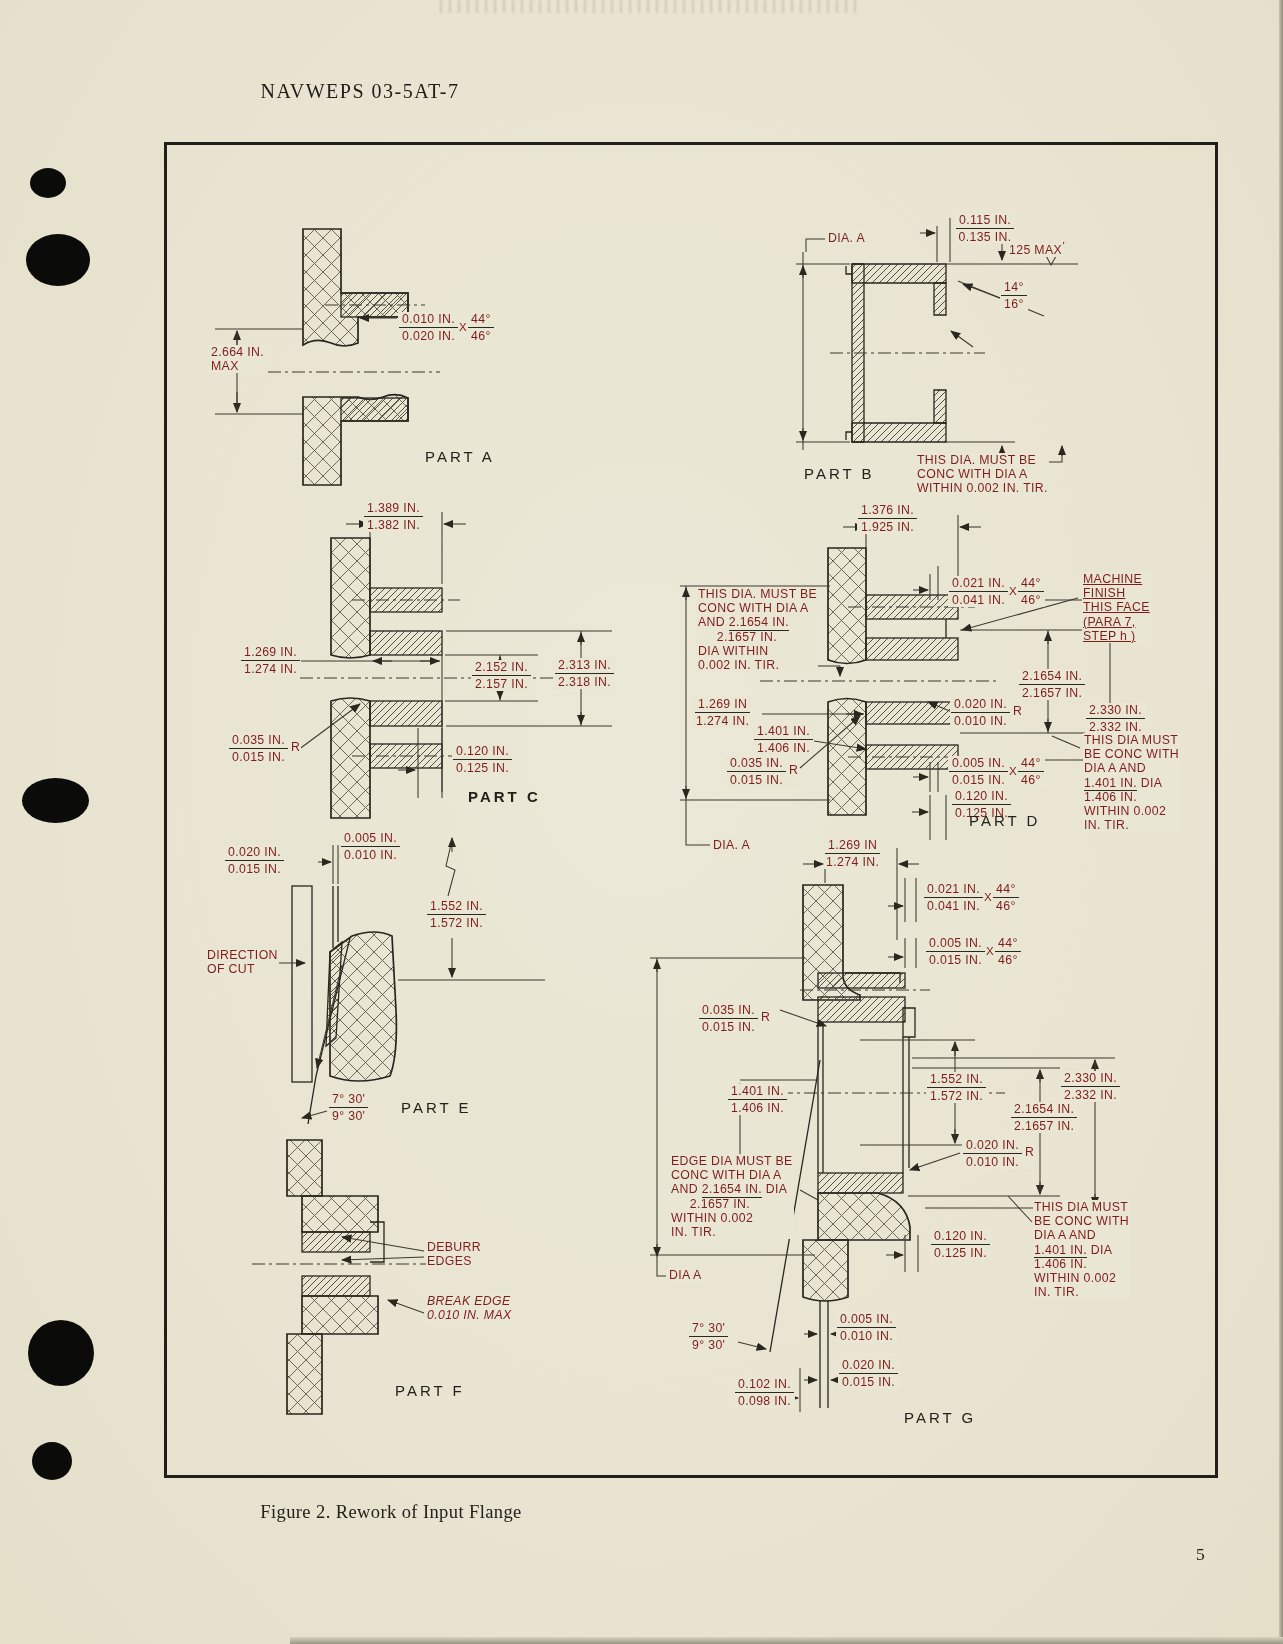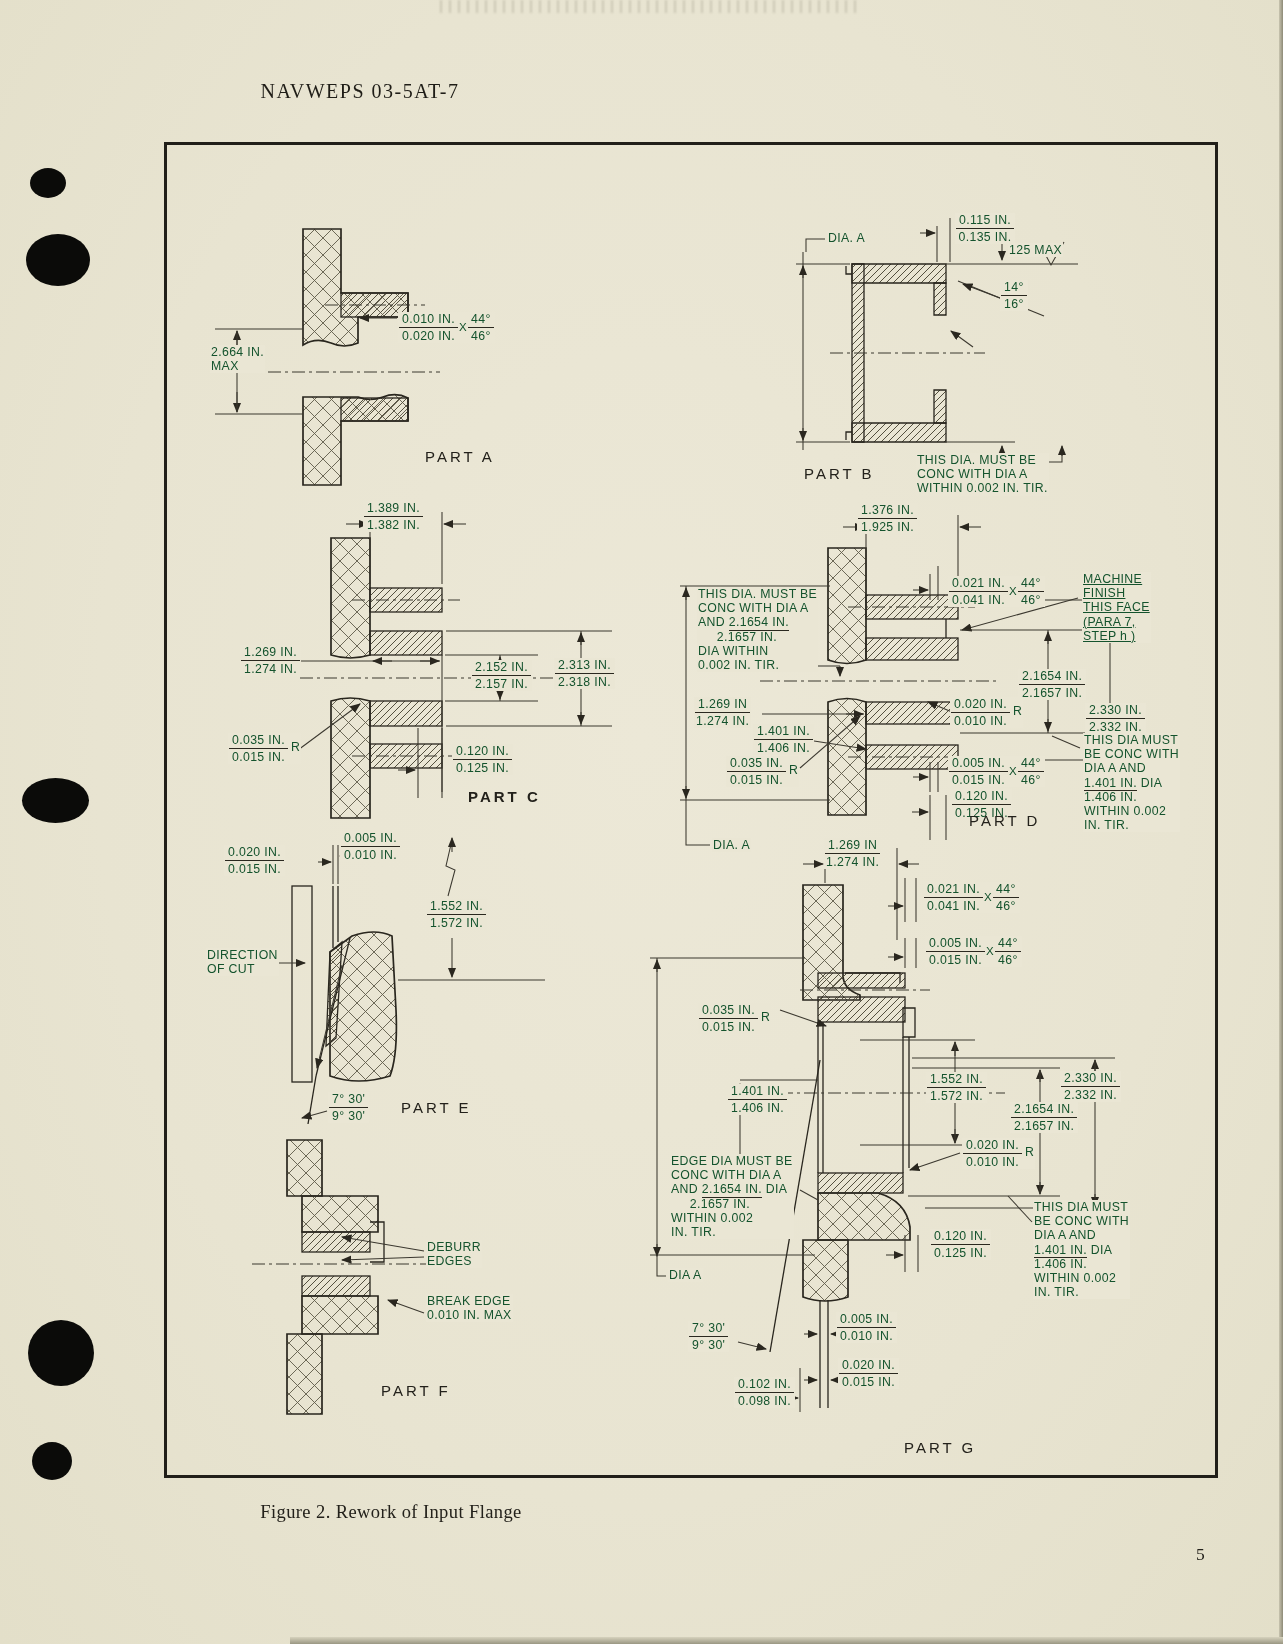--- a/index.html
+++ b/index.html
@@ -18,21 +18,21 @@
   .hdr{position:absolute;top:80px;left:0;width:1360px;text-align:center;
     font-family:"Liberation Serif",serif;font-size:20px;letter-spacing:1.5px;color:#1f1d17;}
   .hdr-inner{display:inline-block;transform:translateX(-320px);} 
   .figure-border{position:absolute;left:164px;top:142px;width:1048px;height:1330px;border:3px solid #211f19;}
   .caption{position:absolute;top:1502px;left:0;width:1382px;text-align:center;
     font-family:"Liberation Serif",serif;font-size:18.5px;color:#23211b;letter-spacing:.4px;}
   .caption-inner{display:inline-block;transform:translateX(-300px);}
   .pagenum{position:absolute;left:1196px;top:1544px;font-family:"Liberation Serif",serif;font-size:17.5px;color:#23211b;}
   svg.draw{position:absolute;left:0;top:0;}
   #labels{position:absolute;left:0;top:0;width:1283px;height:1644px;pointer-events:none;}
-  .lbl{position:absolute;white-space:nowrap;font-size:12.3px;letter-spacing:.35px;color:#14532d;
+  .lbl{position:absolute;white-space:nowrap;font-size:12.3px;letter-spacing:.35px;color:#7f1d1d;
     background:#eae6d4;line-height:14.2px;padding:0 1px;}
   .lbl.part-title{font-size:15px;letter-spacing:3px;background:transparent;color:#23211b;}
   .frac{display:inline-block;text-align:center;vertical-align:top;}
   .ftop{border-bottom:1.5px solid #2a281f;padding:0 3px 1px 3px;display:block;}
   .fbot{display:block;padding-top:1px;}
   .xsep{display:inline-block;vertical-align:top;position:relative;top:8px;margin:0 1px;font-size:11.5px;}
   .rsuf{display:inline-block;vertical-align:top;position:relative;top:7px;margin-left:3px;}
   .nl{display:block;}
   .nl .ul, .nl.ul{border-bottom:1.4px solid #2a281f;padding-bottom:.5px;}
 </style>
@@ -342,25 +342,25 @@
     <div class="lbl note" style="left: 206px; top: 948px;">
       <div class="nl"><span>DIRECTION</span></div>
       <div class="nl"><span>OF CUT</span></div>
     </div>
     <div class="lbl frac" style="left: 328px; top: 1092px;"><span class="frac"><span class="ftop">7° 30'</span><span class="fbot">9° 30'</span></span></div>
     <div class="lbl part-title" style="left: 400px; top: 1101px;">PART E</div>
     <div class="lbl note" style="left: 426px; top: 1240px;">
       <div class="nl"><span>DEBURR</span></div>
       <div class="nl"><span>EDGES</span></div>
     </div>
-    <div class="lbl note" style="left: 426px; top: 1294px;">
+    <div class="lbl note" style="left: 426px; top: 1294px; font-style: italic;">
       <div class="nl"><span>BREAK EDGE</span></div>
       <div class="nl"><span>0.010 IN. MAX</span></div>
     </div>
-    <div class="lbl part-title" style="left: 380px; top: 1384px;">PART F</div>
+    <div class="lbl part-title" style="left: 394px; top: 1384px;">PART F</div>
     <div class="lbl frac" style="left: 824px; top: 838px;"><span class="frac"><span class="ftop">1.269 IN</span><span class="fbot">1.274 IN.</span></span></div>
     <div class="lbl frac" style="left: 923px; top: 882px;"><span class="frac"><span class="ftop">0.021 IN.</span><span class="fbot">0.041 IN.</span></span><span class="xsep">X</span><span class="frac"><span class="ftop">44°</span><span class="fbot">46°</span></span></div>
     <div class="lbl frac" style="left: 925px; top: 936px;"><span class="frac"><span class="ftop">0.005 IN.</span><span class="fbot">0.015 IN.</span></span><span class="xsep">X</span><span class="frac"><span class="ftop">44°</span><span class="fbot">46°</span></span></div>
     <div class="lbl frac" style="left: 698px; top: 1003px;"><span class="frac"><span class="ftop">0.035 IN.</span><span class="fbot">0.015 IN.</span></span><span class="rsuf">R</span></div>
     <div class="lbl frac" style="left: 727px; top: 1084px;"><span class="frac"><span class="ftop">1.401 IN.</span><span class="fbot">1.406 IN.</span></span></div>
     <div class="lbl frac" style="left: 926px; top: 1072px;"><span class="frac"><span class="ftop">1.552 IN.</span><span class="fbot">1.572 IN.</span></span></div>
     <div class="lbl frac" style="left: 1010px; top: 1102px;"><span class="frac"><span class="ftop">2.1654 IN.</span><span class="fbot">2.1657 IN.</span></span></div>
     <div class="lbl frac" style="left: 1060px; top: 1071px;"><span class="frac"><span class="ftop">2.330 IN.</span><span class="fbot">2.332 IN.</span></span></div>
     <div class="lbl frac" style="left: 962px; top: 1138px;"><span class="frac"><span class="ftop">0.020 IN.</span><span class="fbot">0.010 IN.</span></span><span class="rsuf">R</span></div>
     <div class="lbl note" style="left: 670px; top: 1154px;">
@@ -379,14 +379,14 @@
       <div class="nl"><span>DIA A AND</span></div>
       <div class="nl"><span class="ul">1.401 IN.</span><span> DIA</span></div>
       <div class="nl"><span>1.406 IN.</span></div>
       <div class="nl"><span>WITHIN 0.002</span></div>
       <div class="nl"><span>IN. TIR.</span></div>
     </div>
     <div class="lbl frac" style="left: 688px; top: 1321px;"><span class="frac"><span class="ftop">7° 30'</span><span class="fbot">9° 30'</span></span></div>
     <div class="lbl frac" style="left: 836px; top: 1312px;"><span class="frac"><span class="ftop">0.005 IN.</span><span class="fbot">0.010 IN.</span></span></div>
     <div class="lbl frac" style="left: 838px; top: 1358px;"><span class="frac"><span class="ftop">0.020 IN.</span><span class="fbot">0.015 IN.</span></span></div>
     <div class="lbl frac" style="left: 734px; top: 1377px;"><span class="frac"><span class="ftop">0.102 IN.</span><span class="fbot">0.098 IN.</span></span></div>
-    <div class="lbl part-title" style="left: 903px; top: 1441px;">PART G</div>
+    <div class="lbl part-title" style="left: 903px; top: 1411px;">PART G</div>
   </div>
 
 </body></html>

